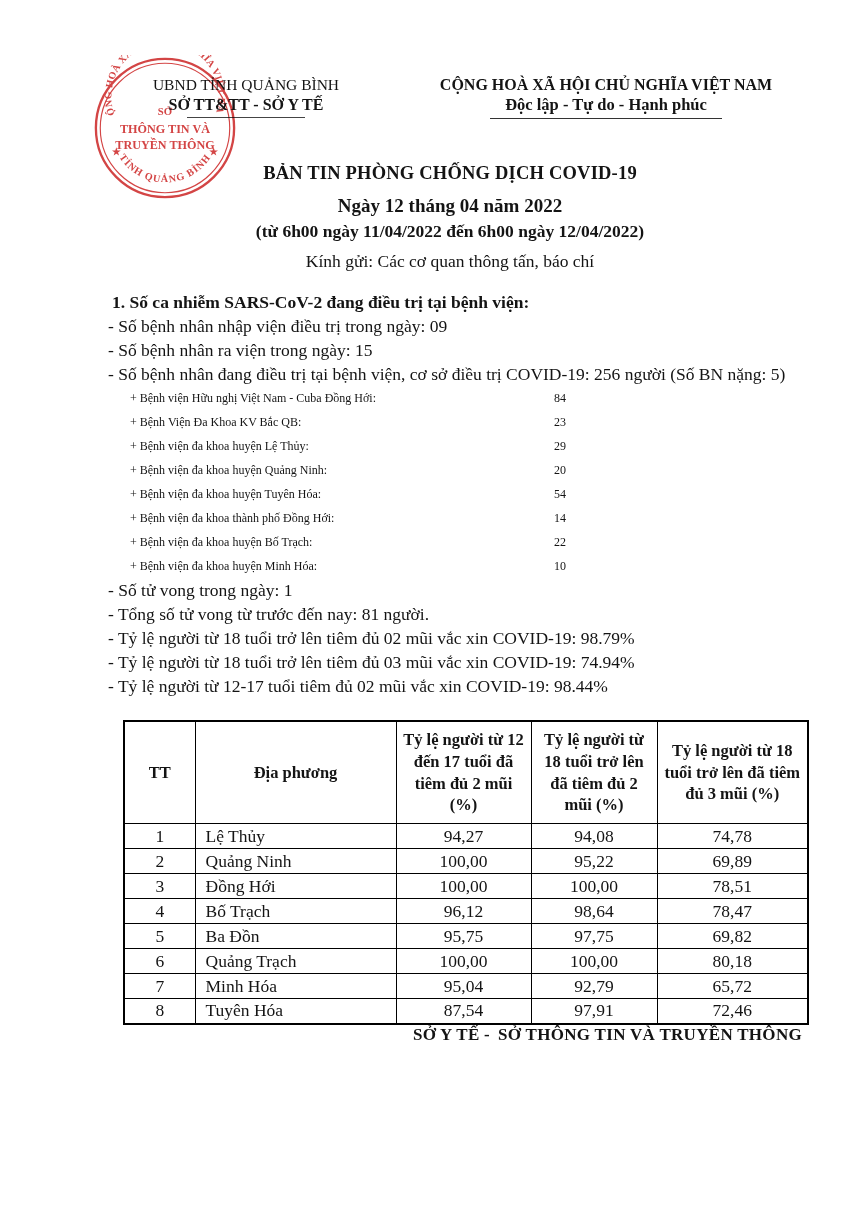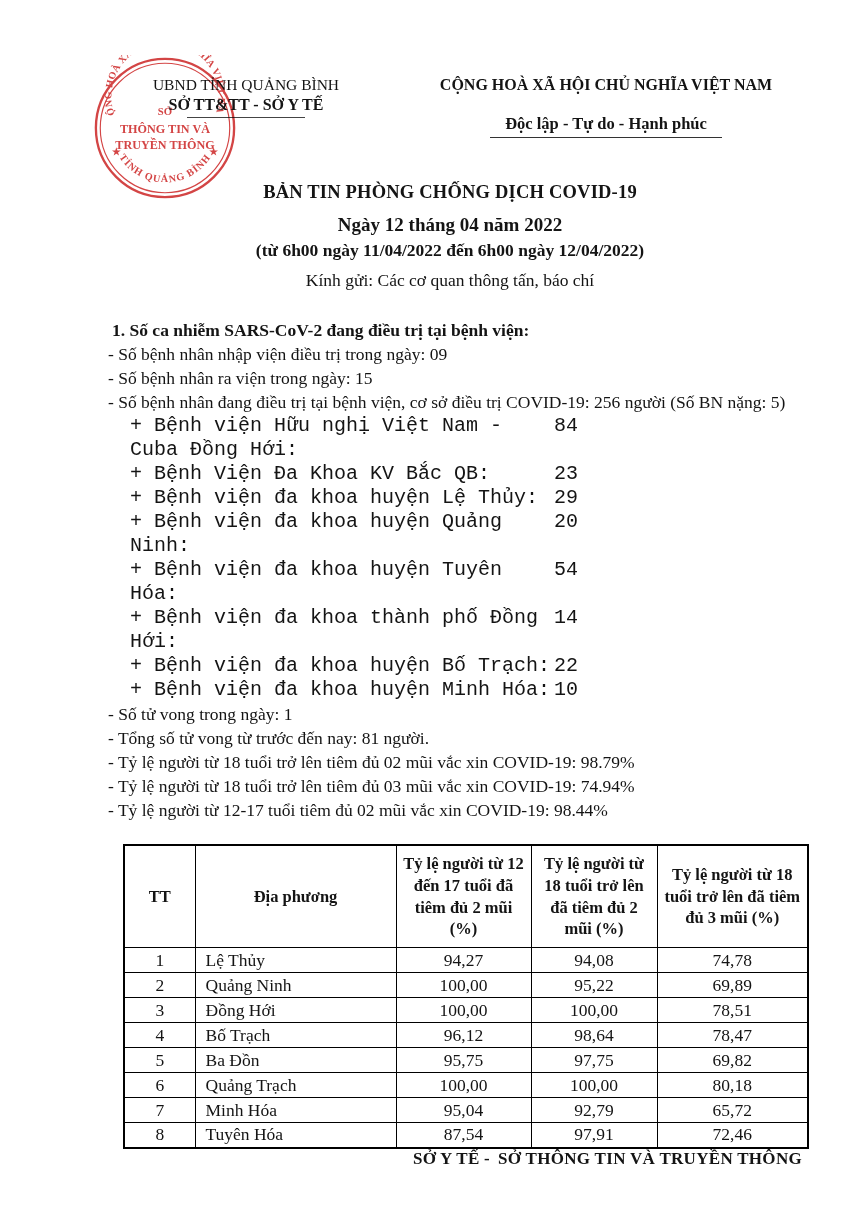--- a/index.html
+++ b/index.html
@@ -12,40 +12,40 @@
   .content { padding:76px 56px 0 90px; position:relative; }
 
   
   .header-row { display:flex; }
   .header-left { width:312px; text-align:center; }
   .header-left .l1 { font-size:15.5px; }
   .header-left .l2 { font-size:16px; font-weight:bold; margin-top:2px; }
   .underline-short { width:118px; border-bottom:1.5px solid #444; margin:3px auto 0; }
   .header-right { flex:1; text-align:center; }
   .header-right .l1 { font-size:16px; font-weight:bold; }
-  .header-right .l2 { font-size:16.5px; font-weight:bold; margin-top:20px; }
+  .header-right .l2 { font-size:16.5px; font-weight:bold; margin-top:1px; }
   .underline-right { width:232px; border-bottom:1.5px solid #333; margin:3px auto 0; }
 
   
   .stamp {
     position:absolute; left:92px; top:55px; width:146px; height:146px;
     opacity:.9; mix-blend-mode:multiply; pointer-events:none;
   }
   .stamp text { font-family:"Liberation Serif","DejaVu Serif",serif; font-weight:bold; }
 
   
   .doc-title { text-align:center; font-weight:bold; font-size:18.5px; margin-top:44px; letter-spacing:.2px; }
   .date-line   { text-align:center; font-weight:bold; font-size:19px; margin-top:11px; }
   .period-line { text-align:center; font-weight:bold; font-size:17.5px; margin-top:4px; }
   .salutation  { text-align:center; font-size:17.5px; margin-top:9px; }
 
   
-  .sec-heading { font-weight:bold; font-size:17.5px; line-height:24px; margin-top:27px; padding-left:22px; }
+  .sec-heading { font-weight:bold; font-size:17.5px; line-height:24px; margin-top:18px; padding-left:22px; }
   .body-line { font-size:17.5px; line-height:24px; padding-left:12px; text-indent:6px; }
-  .hosp-row { display:flex; font-size:20px; line-height:24px; padding-left:40px;font-family:Liberation Mono, monospace; }
+  .hosp-row { display:flex; font-size:12px; line-height:24px; padding-left:40px; }
   .hosp-name { width:424px; }
   .hosp-count { }
 
   
   table.vax { border-collapse:collapse; margin:22px 0 0 33px; table-layout:fixed; width:684px; border:2px solid #000; }
   table.vax th, table.vax td { border:1px solid #000; }
   table.vax th { font-size:16.5px; font-weight:bold; line-height:1.32; padding:7px 4px; vertical-align:middle; text-align:center; }
   table.vax td { font-size:17.5px; height:25px; padding:0 4px; text-align:center; vertical-align:middle; }
   table.vax td.name { text-align:left; padding-left:10px;margin-left:41px; }
 

